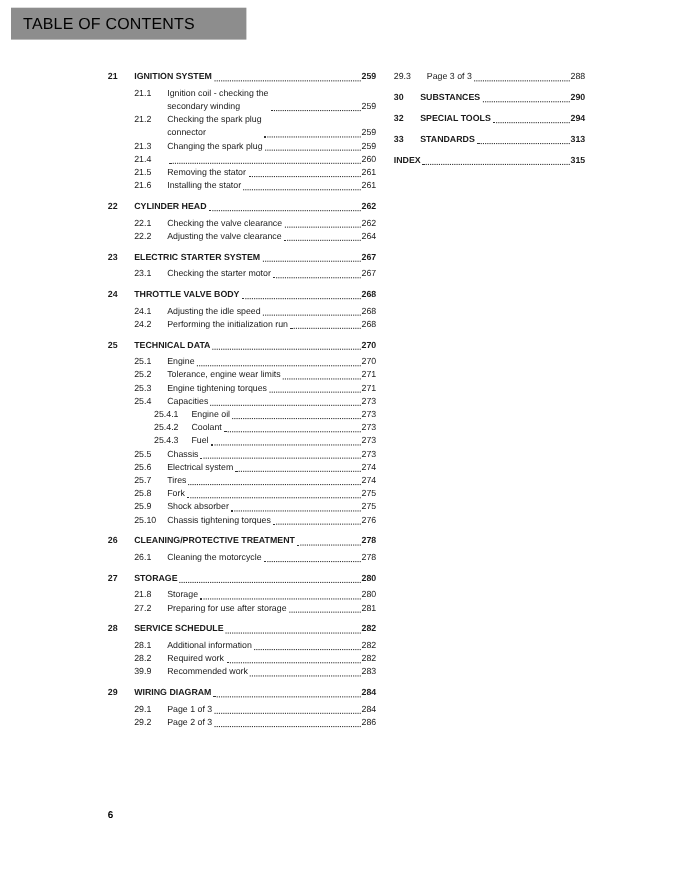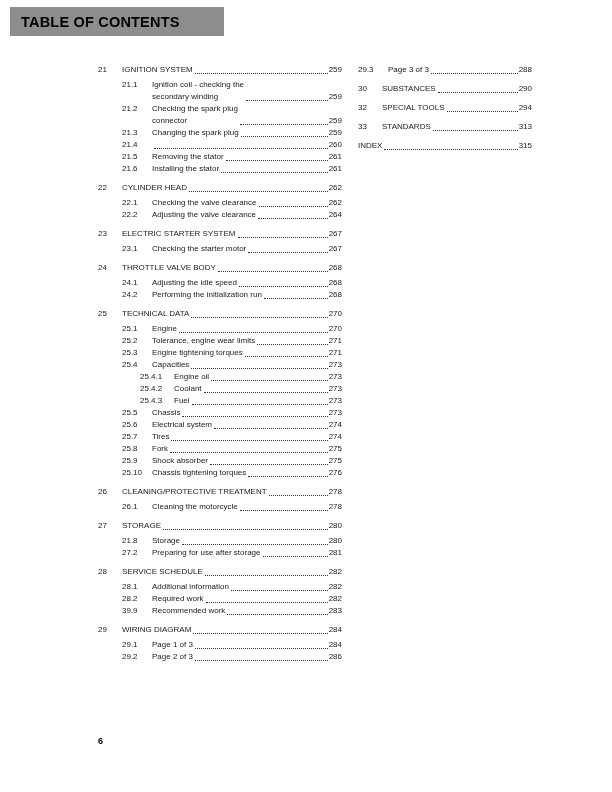--- a/index.html
+++ b/index.html
@@ -15,35 +15,35 @@
   .banner {
     position: absolute;
     left: 10px; top: 7px;
     width: 214px; height: 29px;
     background: #8d8d8d;
     display: flex; align-items: center;
     padding-left: 11px;
   }
   .banner-title {
     font-size: 14.5px;
-    font-weight: bold;
+    font-weight: normal;
     color: #000;
     letter-spacing: 0.2px;
   }
   .col {
     position: absolute;
     top: 64px;
     font-size: 8px;
     line-height: 12px;
   }
   .col-left  { left: 98px;  width: 244px; }
   .col-right { left: 358px; width: 174px; }
 
   .row { display: flex; align-items: flex-start; }
-  .row.l1 { font-weight: normal; margin-top: 7px; margin-bottom: 3px; }
+  .row.l1 { font-weight: bold; margin-top: 7px; margin-bottom: 3px; }
   .col-left  .row:first-child { margin-top: 0; }
   .col-right .row:first-child { margin-top: 0; }
 
   .num { flex: none; width: 24px; }
   .l2 .num { margin-left: 24px; width: 30px; }
   .l3 .num { margin-left: 42px; width: 34px; }
   .col-right .l2 .num { margin-left: 0; width: 30px; }
   .num.empty { width: 0; }
 
   .body { flex: 1; display: flex; align-items: flex-end; min-width: 0; }

